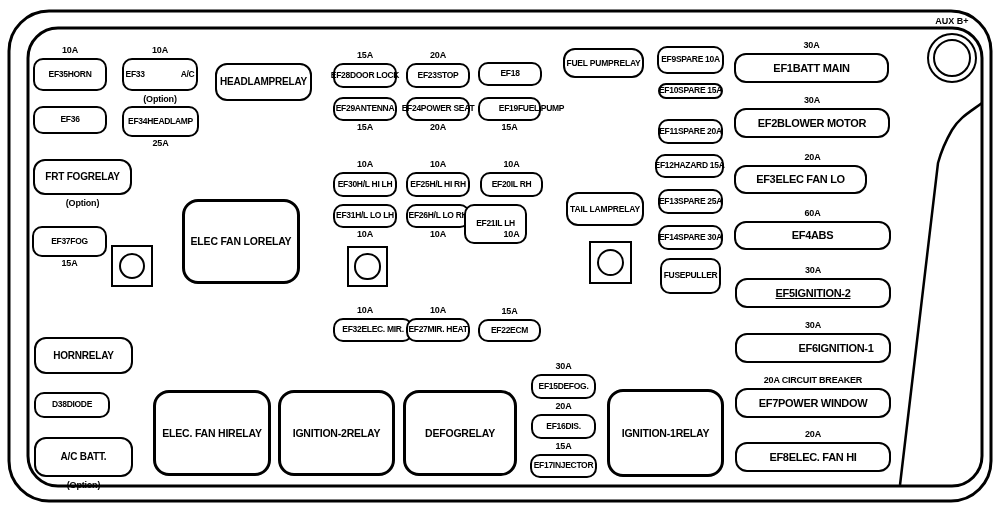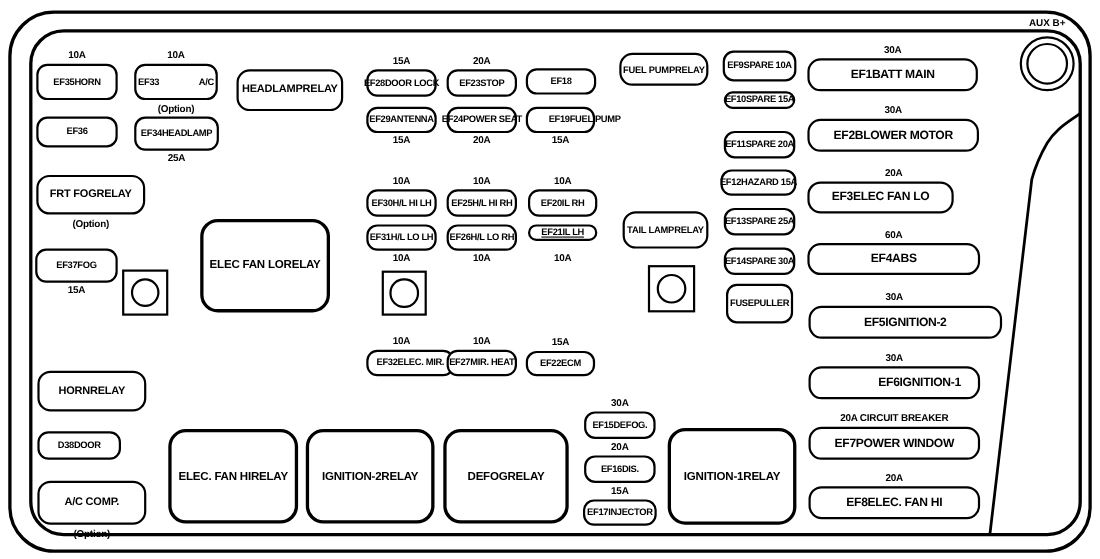--- a/index.html
+++ b/index.html
@@ -79,21 +79,21 @@
         <div class="ln">HEADLAMP</div>
       </div>
       <div class="amp" style="left: 60.5px; width: 200px; top: 138px;">25A</div>
       <div class="box fuse" style="left: 32px; top: 226px; width: 75px; height: 31px;">
         <div class="ln">EF37</div>
         <div class="ln">FOG</div>
       </div>
       <div class="amp" style="left: -30.5px; width: 200px; top: 258px;">15A</div>
       <div class="box fuse" style="left: 34px; top: 392px; width: 76px; height: 26px;">
         <div class="ln">D38</div>
-        <div class="ln">DOOR</div>
+        <div class="ln">DIODE</div>
       </div>
       <div class="box fuse" style="left: 333px; top: 63px; width: 64px; height: 25px;">
         <div class="ln">EF28</div>
         <div class="ln">DOOR LOCK</div>
       </div>
       <div class="amp" style="left: 265px; width: 200px; top: 50px;">15A</div>
       <div class="box fuse" style="left: 406px; top: 63px; width: 64px; height: 25px;">
         <div class="ln">EF23</div>
         <div class="ln">STOP</div>
       </div>
@@ -134,21 +134,21 @@
       <div class="box fuse" style="left: 333px; top: 204px; width: 64px; height: 24px; border-radius: 10px;">
         <div class="ln">EF31</div>
         <div class="ln">H/L LO LH</div>
       </div>
       <div class="amp" style="left: 265px; width: 200px; top: 229px;">10A</div>
       <div class="box fuse" style="left: 406px; top: 204px; width: 64px; height: 24px;">
         <div class="ln">EF26</div>
         <div class="ln">H/L LO RH</div>
       </div>
       <div class="amp" style="left: 338px; width: 200px; top: 229px;">10A</div>
-      <div class="box fuse" style="left: 480px; top: 204px; width: 63px; height: 15px; text-decoration: underline;">
+      <div class="box fuse" style="left: 464px; top: 204px; width: 63px; height: 40px;">
         <div class="ln">EF21</div>
         <div class="ln">IL LH</div>
       </div>
       <div class="amp" style="left: 411.5px; width: 200px; top: 229px;">10A</div>
       <div class="box fuse" style="left: 333px; top: 318px; width: 80px; height: 24px;">
         <div class="ln">EF32</div>
         <div class="ln">ELEC. MIR.</div>
       </div>
       <div class="amp" style="left: 265px; width: 200px; top: 305px;">10A</div>
       <div class="box fuse" style="left: 406px; top: 318px; width: 64px; height: 24px;">
@@ -202,21 +202,21 @@
       <div class="box fuse wide" style="left: 734px; top: 165px; width: 133px; height: 29px;">
         <div class="ln">EF3</div>
         <div class="ln">ELEC FAN LO</div>
       </div>
       <div class="amp" style="left: 712.5px; width: 200px; top: 152px;">20A</div>
       <div class="box fuse wide" style="left: 734px; top: 221px; width: 157px; height: 29px;">
         <div class="ln">EF4</div>
         <div class="ln">ABS</div>
       </div>
       <div class="amp" style="left: 712.5px; width: 200px; top: 208px;">60A</div>
-      <div class="box fuse wide" style="left: 735px; top: 278px; width: 176px; height: 30px;">
+      <div class="box fuse wide" style="left: 735px; top: 278px; width: 156px; height: 30px; text-decoration: underline;">
         <div class="ln">EF5</div>
         <div class="ln">IGNITION-2</div>
       </div>
       <div class="amp" style="left: 713px; width: 200px; top: 265px;">30A</div>
       <div class="box fuse wide" style="left: 735px; top: 333px; width: 156px; height: 30px; padding-left: 46px;">
         <div class="ln">EF6</div>
         <div class="ln">IGNITION-1</div>
       </div>
       <div class="amp" style="left: 713px; width: 200px; top: 320px;">30A</div>
       <div class="box fuse wide" style="left: 735px; top: 388px; width: 156px; height: 30px;">
@@ -259,21 +259,21 @@
       </div>
       <div class="box relay small" style="left: 566px; top: 192px; width: 78px; height: 34px;">
         <div class="ln">TAIL LAMP</div>
         <div class="ln">RELAY</div>
       </div>
       <div class="box relay" style="left: 34px; top: 337px; width: 99px; height: 37px;">
         <div class="ln">HORN</div>
         <div class="ln">RELAY</div>
       </div>
       <div class="box relay" style="left: 34px; top: 437px; width: 99px; height: 40px;">
-        <div class="ln">A/C COMP.</div>
+        <div class="ln">A/C BATT.</div>
       </div>
       <div class="note" style="left: -16.5px; width: 200px; top: 480px;">(Option)</div>
       <div class="box relay big" style="left: 182px; top: 199px; width: 118px; height: 85px;">
         <div class="ln">ELEC FAN LO</div>
         <div class="ln">RELAY</div>
       </div>
       <div class="box relay big" style="left: 153px; top: 390px; width: 118px; height: 86px;">
         <div class="ln">ELEC. FAN HI</div>
         <div class="ln">RELAY</div>
       </div>

